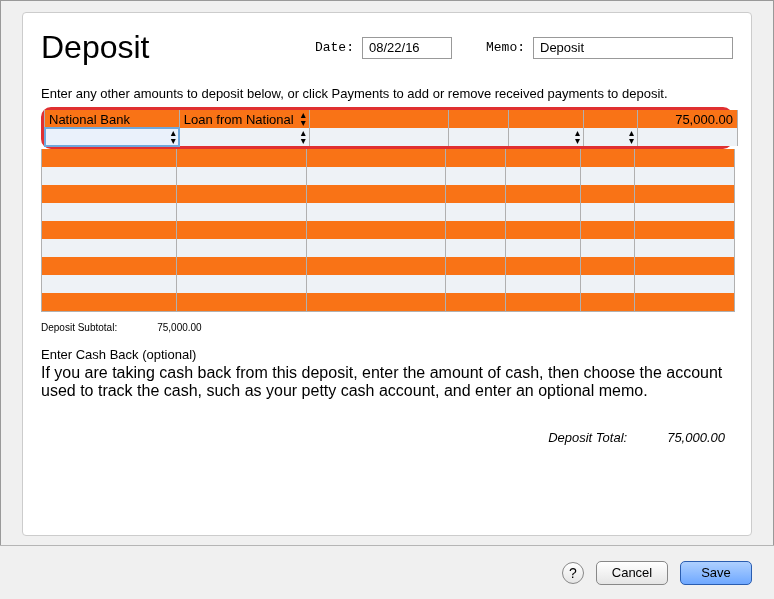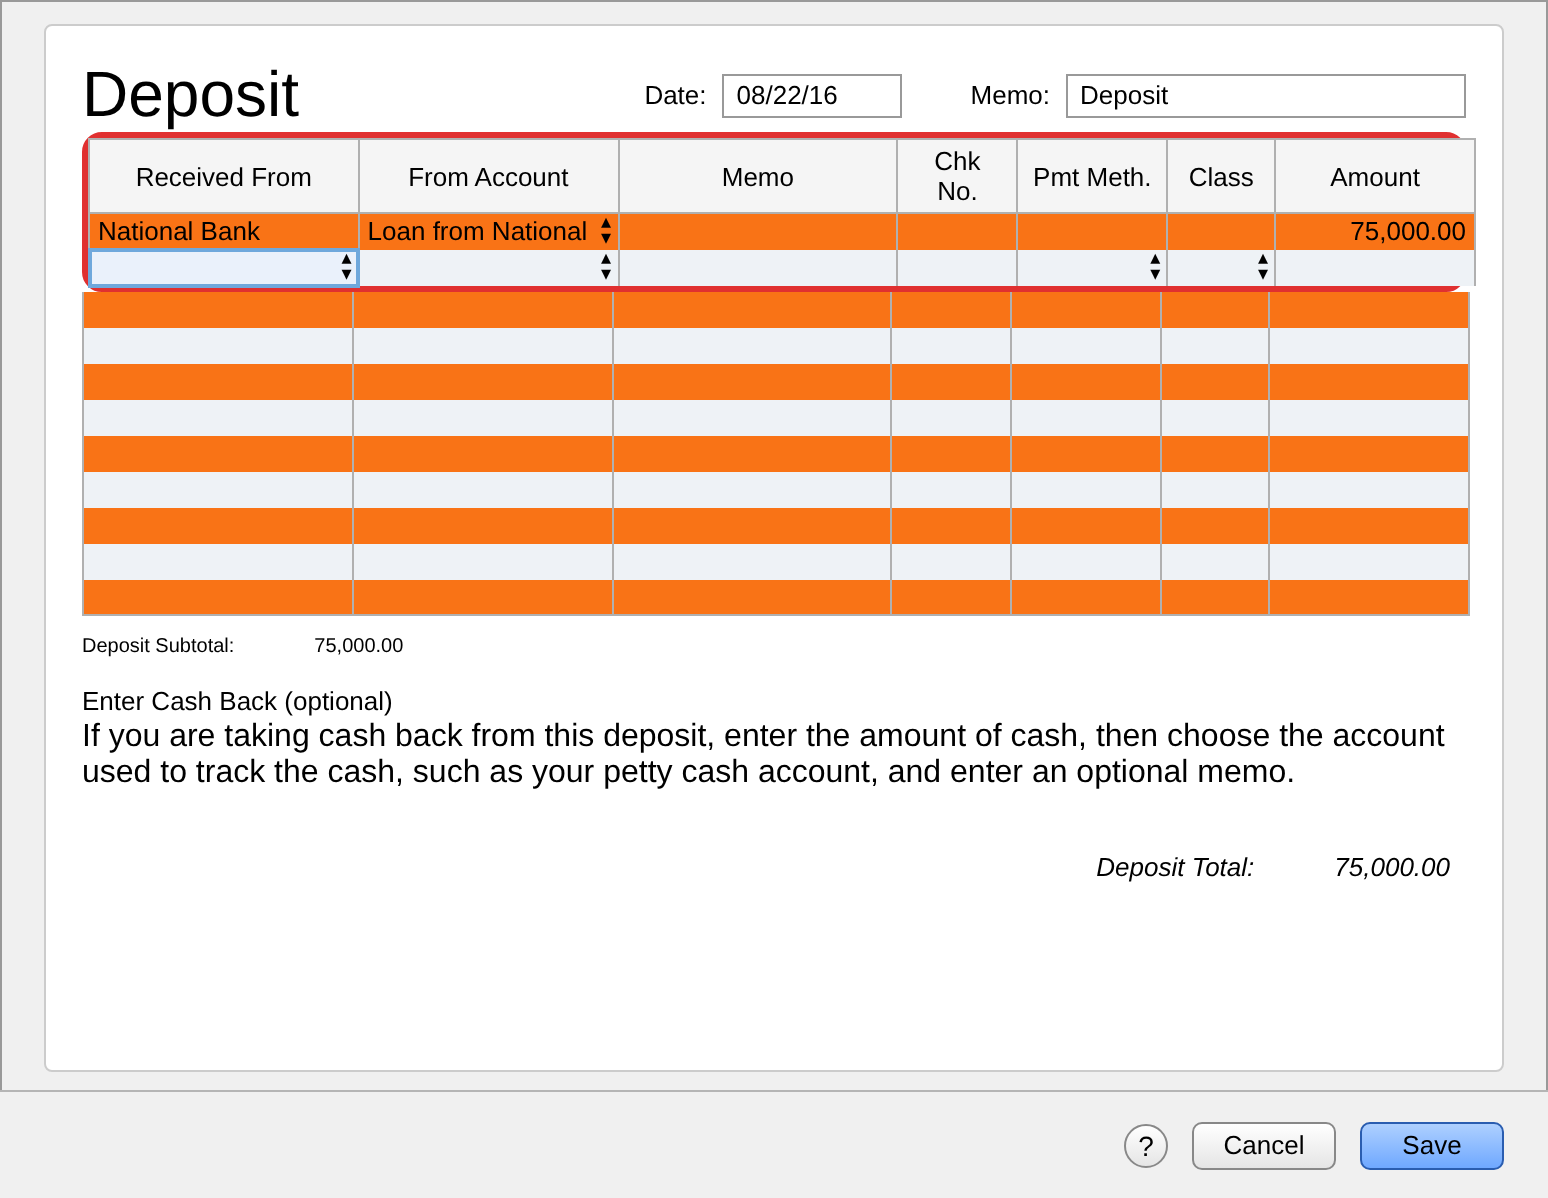--- a/index.html
+++ b/index.html
@@ -35,20 +35,21 @@
       gap: 8px;
     }
     .title {
       font-size: 32px;
       font-weight: 400;
       flex: 1;
     }
     .lbl {
       font-size: 13px;
       text-align: right;
+      font-family: Liberation Mono, monospace;
     }
     .date-input {
       width: 90px;
       height: 22px;
       border: 1px solid #999;
       padding: 2px 6px;
       font-family: inherit;
       font-size: 13px;
     }
     .memo-input {
@@ -224,33 +225,25 @@
   <div class="panel">
     <div class="header-row">
       <div class="title">Deposit</div>
       <span class="lbl">Date:</span>
       <input class="date-input" value="08/22/16" style="">
       <span style="width:18px"></span>
       <span class="lbl">Memo:</span>
       <input class="memo-input" value="Deposit" style="">
     </div>
 
+    <div class="instruction">Enter any other amounts to deposit below, or click Payments to add or remove received payments to deposit.</div>
 
     <div class="highlight-wrap">
       <table class="grid">
         <tbody>
-            <tr>
-          <th class="col-rf">Received From</th>
-          <th class="col-fa">From Account</th>
-          <th class="col-memo">Memo</th>
-          <th class="col-chk">Chk No.</th>
-          <th class="col-pm">Pmt Meth.</th>
-          <th class="col-cls">Class</th>
-          <th class="col-amt">Amount</th>
-        </tr>
         <tr class="nostripe">
           <td class="col-rf">National Bank</td>
           <td class="col-fa"><span>Loan from National</span><span class="dd-caret"></span></td>
           <td class="col-memo"></td>
           <td class="col-chk"></td>
           <td class="col-pm"></td>
           <td class="col-cls"></td>
           <td class="col-amt amt-cell">75,000.00</td>
         </tr>
         <tr class="stripe">

